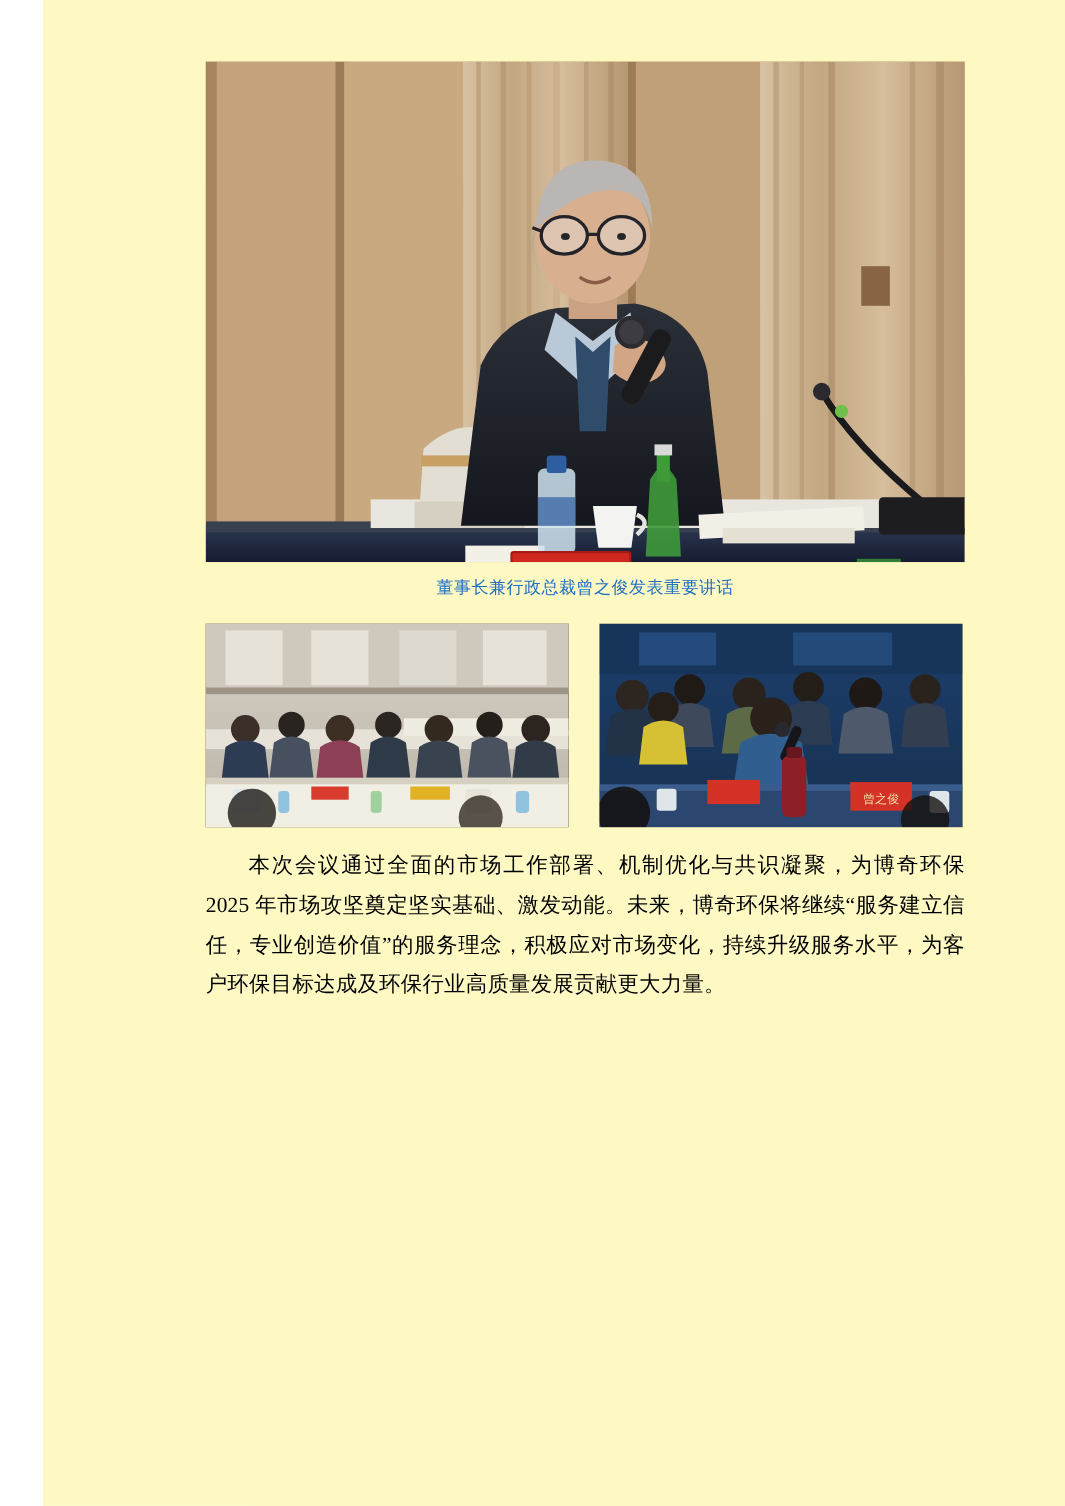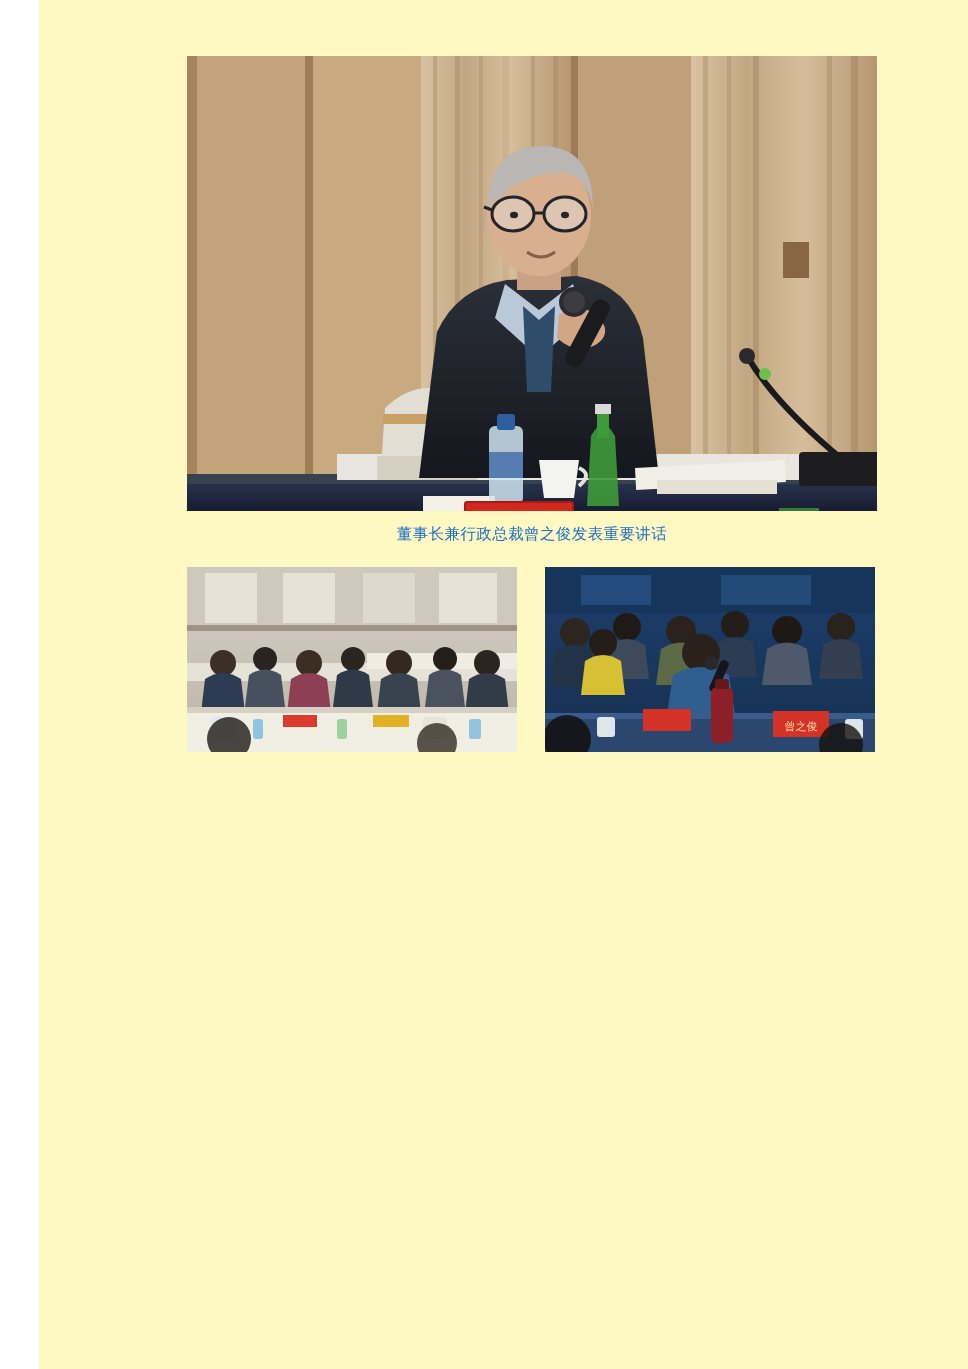--- a/index.html
+++ b/index.html
@@ -312,15 +312,16 @@
           <rect x="52" y="150" width="18" height="20" rx="3" fill="#dfe6ea"></rect>
           <rect x="300" y="152" width="18" height="20" rx="3" fill="#dfe6ea"></rect>
 
           <circle cx="22" cy="172" r="24" fill="#120f0d" opacity="0.85"></circle>
           <circle cx="296" cy="178" r="22" fill="#14100d" opacity="0.8"></circle>
         </svg>
       </div>
 
     </div>
 
+    <p class="body-text">本次会议通过全面的市场工作部署、机制优化与共识凝聚，为博奇环保 2025 年市场攻坚奠定坚实基础、激发动能。未来，博奇环保将继续“服务建立信任，专业创造价值”的服务理念，积极应对市场变化，持续升级服务水平，为客户环保目标达成及环保行业高质量发展贡献更大力量。</p>
 
   </div>
 </div>
 
 </body></html>

